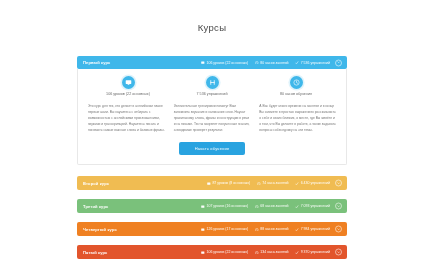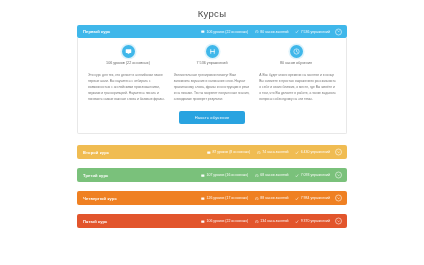--- a/index.html
+++ b/index.html
@@ -25,21 +25,22 @@
     padding-top: 5px;
   }
 
   
   .page-title {
     text-align: center;
     font-size: 9.5px;
     font-weight: normal;
     color: #4a4a4a;
     letter-spacing: .3px;
-    padding: 3px 0 6px 0;
+    padding: 3px 0 23px 0;
+    margin-top: 14px;
   }
 
   
   .accordion {
     width: 270px;
     margin: 0 auto;
   }
 
   .panel { margin-bottom: 3px; }
 

